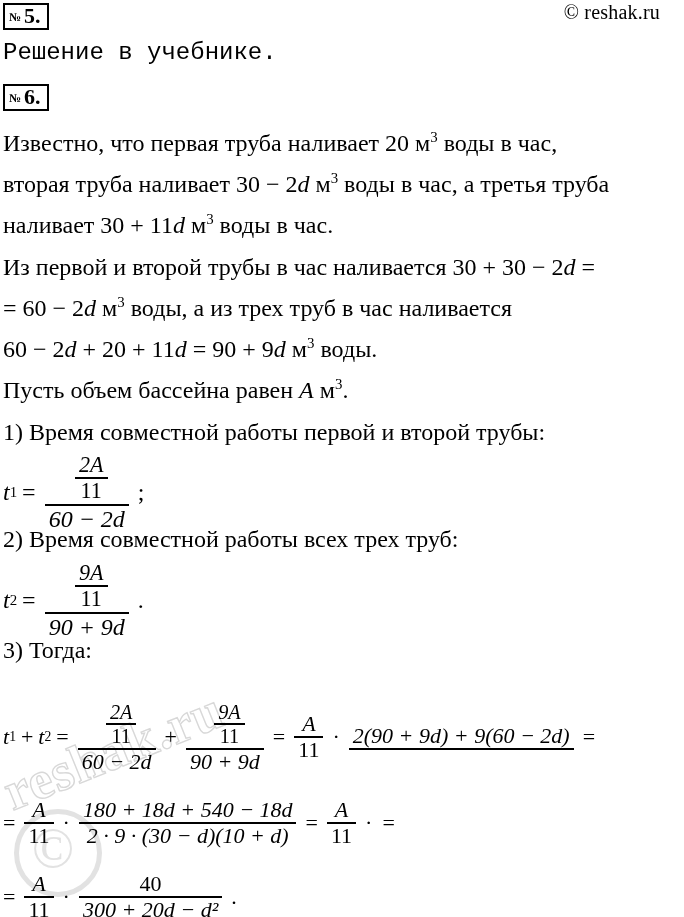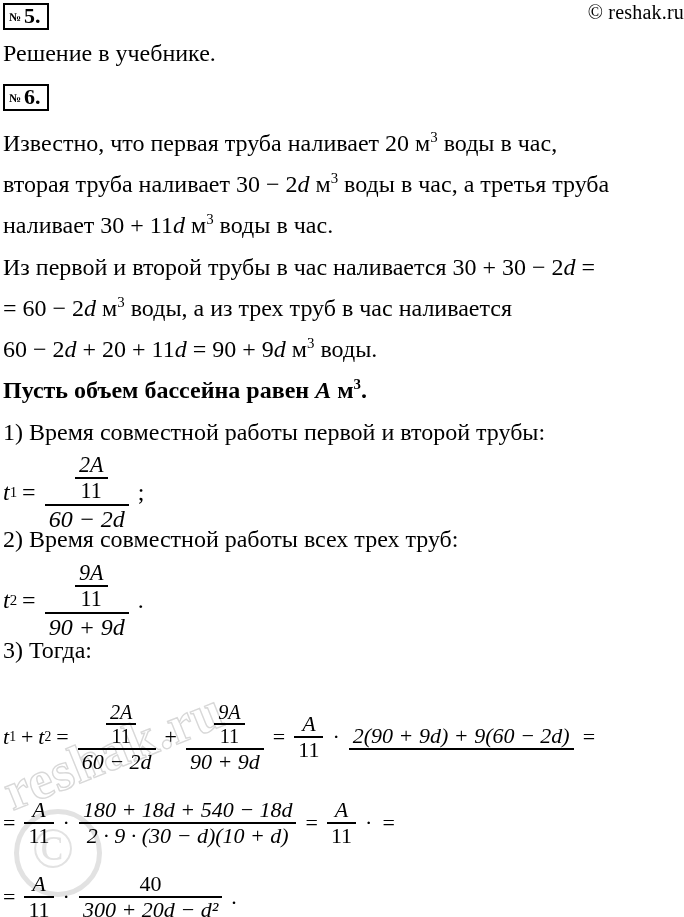--- a/index.html
+++ b/index.html
@@ -28,21 +28,21 @@
     border:5px solid #e2e2e2;border-radius:50%;
   }
   #watermark .wm-c{
     position:absolute;left:14px;top:74px;width:78px;height:78px;
     display:flex;align-items:center;justify-content:center;
     font-size:56px;color:#e2e2e2;font-family:"Liberation Serif",serif;
   }
 
   
   #copyright{
-    position:absolute;right:0;top:1px;
+    position:absolute;right:24px;top:1px;
     font-size:20px;letter-spacing:.2px;white-space:nowrap;z-index:3;
   }
 
   
   .task-box{
     position:absolute;left:3px;
     border:2px solid #000;background:#fff;
     padding:0 6px 1px 4px;
     display:inline-flex;align-items:baseline;gap:3px;
     line-height:1;z-index:3;
@@ -81,21 +81,21 @@
     <div class="wm-c">©</div>
   </div>
 
   <div id="copyright">© reshak.ru</div>
 
   <div class="task-box" style="top:3px;">
     <span class="nu">№</span>
     <span class="num">5.</span>
   </div>
 
-  <div class="line" style="top:41px;">Решение в учебнике.</div>
+  <div class="line" style="top:41px;font-family:Liberation Mono, monospace;">Решение в учебнике.</div>
 
   <div class="task-box" style="top:84px;">
     <span class="nu">№</span>
     <span class="num">6.</span>
   </div>
 
   <div class="line" style="top:131px;">
     <span>Известно, что первая труба наливает 20 м</span><sup>3</sup><span> воды в час,</span>
   </div>
 
@@ -112,21 +112,21 @@
   </div>
 
   <div class="line" style="top:296px;">
     <span>= 60 − 2</span><span class="it">d</span><span> м</span><sup>3</sup><span> воды, а из трех труб в час наливается</span>
   </div>
 
   <div class="line" style="top:337px;">
     <span>60 − 2</span><span class="it">d</span><span> + 20 + 11</span><span class="it">d</span><span> = 90 + 9</span><span class="it">d</span><span> м</span><sup>3</sup><span> воды.</span>
   </div>
 
-  <div class="line" style="top:378px;font-weight:bold;">
+  <div class="line" style="top:378px;">
     <span>Пусть объем бассейна равен </span><span class="it">A</span><span> м</span><sup>3</sup><span>.</span>
   </div>
 
   <div class="line" style="top:420px;">1) Время совместной работы первой и второй трубы:</div>
 
   <div class="math" style="left:3px;top:452px;">
     <span class="var">t</span>
       <sub>1</sub>
     <span class="sym">=</span>
     <span class="frac">

